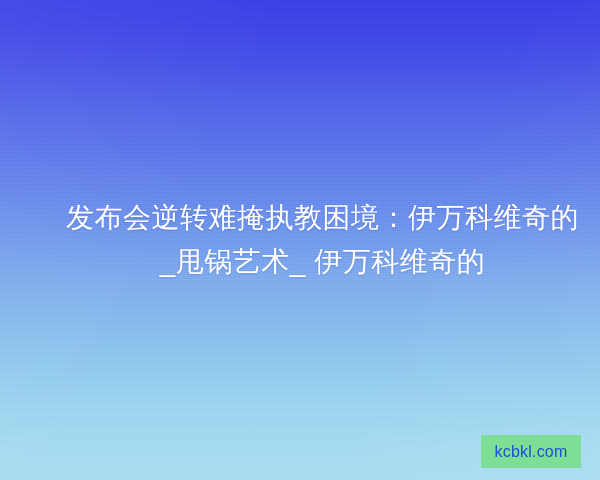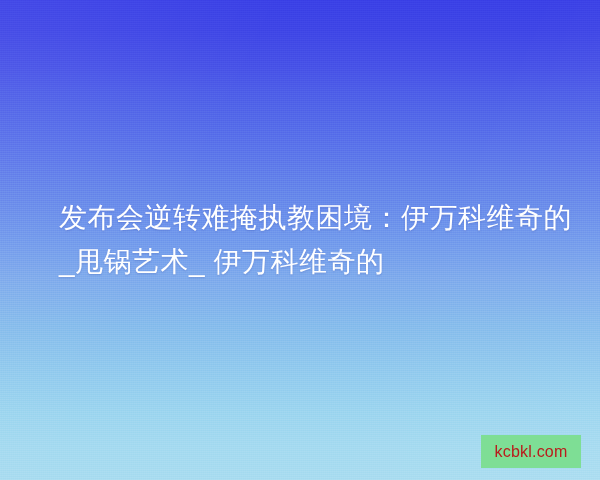--- a/index.html
+++ b/index.html
@@ -75,20 +75,21 @@
       rgba(255,255,255,0.05) 100%
     );
   }
 
   
   .title-block {
     position: absolute;
     left: 0;
     right: 0;
     top: 196px;
+    text-align: center;
     padding: 0 14px;
     box-sizing: border-box;
     margin-left: 45px;
   }
 
   .title-line {
     display: block;
     color: #ffffff;
     font-size: 28px;
     line-height: 44px;
@@ -105,21 +106,21 @@
     top: 435px;
     width: 100px;
     height: 33px;
     background: #7ede95;
     display: flex;
     align-items: center;
     justify-content: center;
   }
 
   .watermark-text {
-    color: #b91c1c;
+    color: #1d4ed8;
     font-size: 16px;
     line-height: 1;
     font-weight: 400;
     letter-spacing: 0.2px;
   }
 </style>
 </head>
 <body>
 
 <div class="poster">

